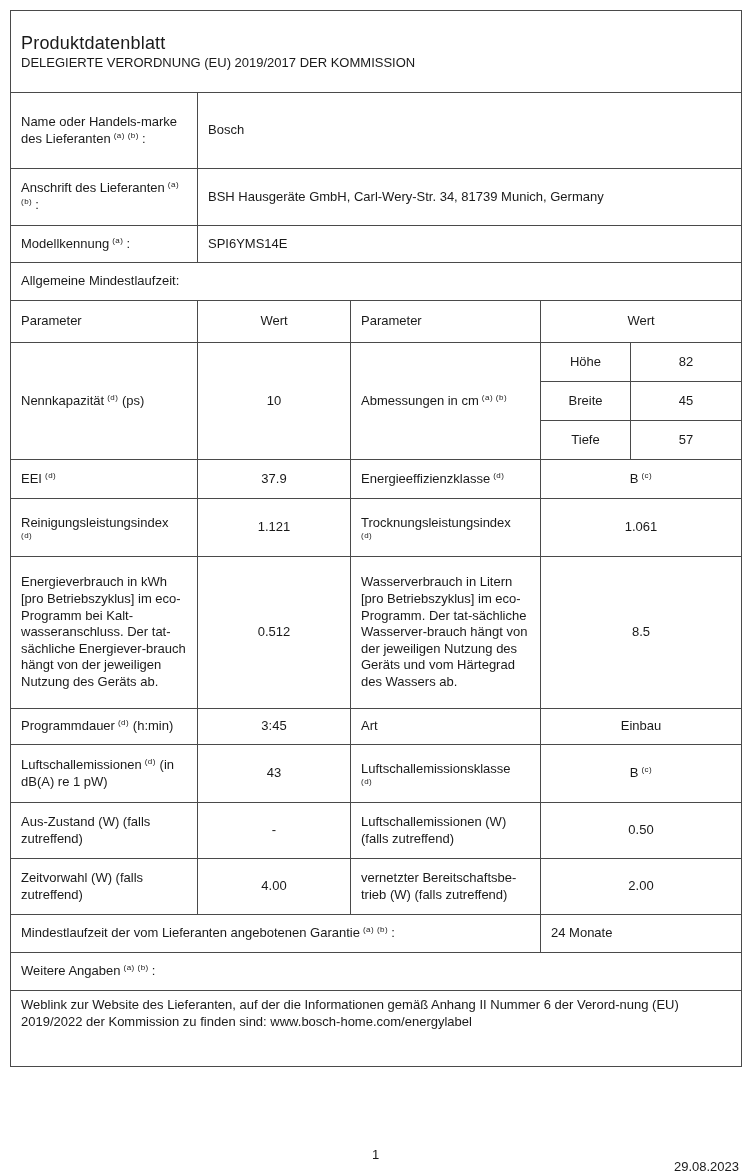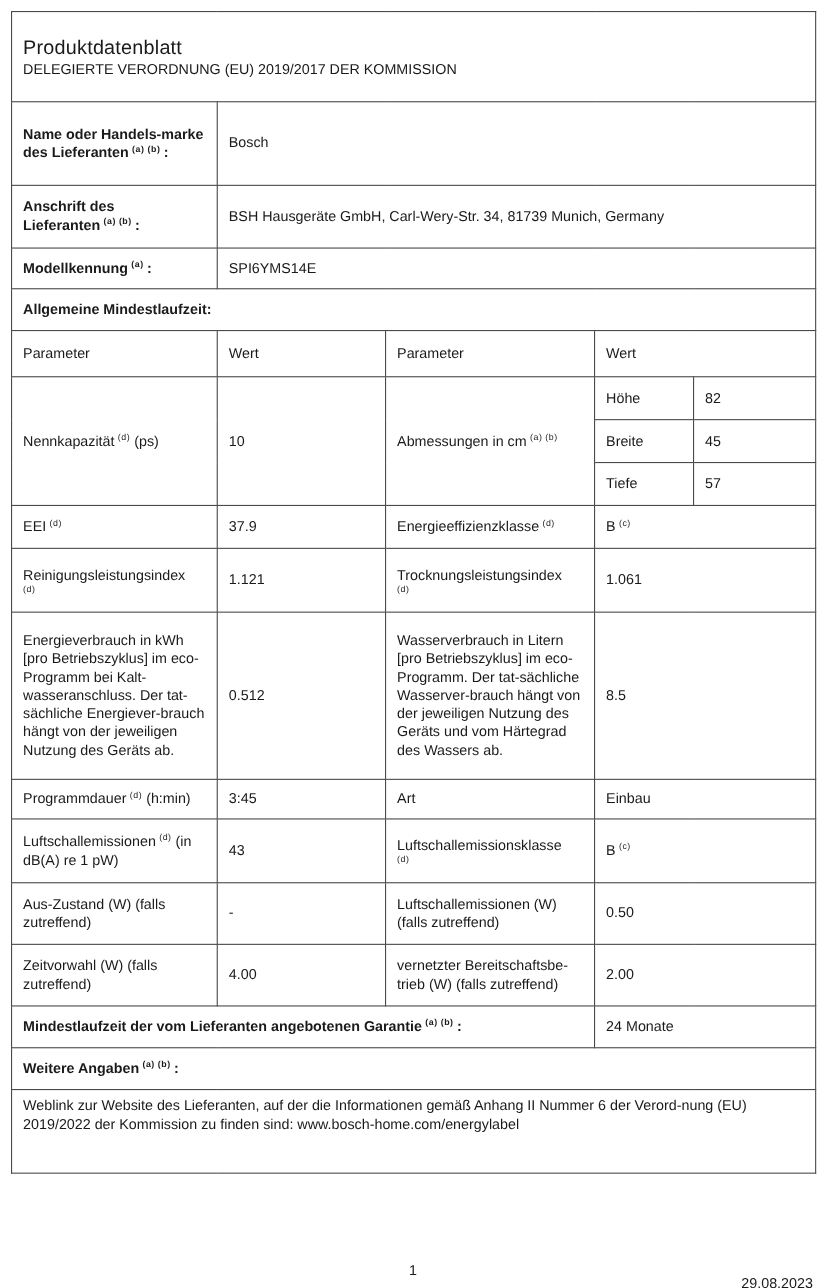--- a/index.html
+++ b/index.html
@@ -30,22 +30,22 @@
   }
   .title-cell { vertical-align: top; padding: 11px 12px 8px 12px; }
   .doc-title {
     font-size: 18px;
     font-weight: normal;
     letter-spacing: 0.2px;
   }
   .doc-sub {
     font-size: 13px;
   }
-  .b { font-weight: bold; }
-  .c { }
+  .b { font-weight: normal; }
+  .c { text-align: center; }
   .nowrap { white-space: nowrap; margin-left: 28px; }
   sup.s {
     font-size: 8px;
     vertical-align: 5px;
     margin-left: 3px;
     letter-spacing: 0.5px;
   }
   sup.s:empty { margin-left: 0; }
   .supline sup.s {
     display: block;

